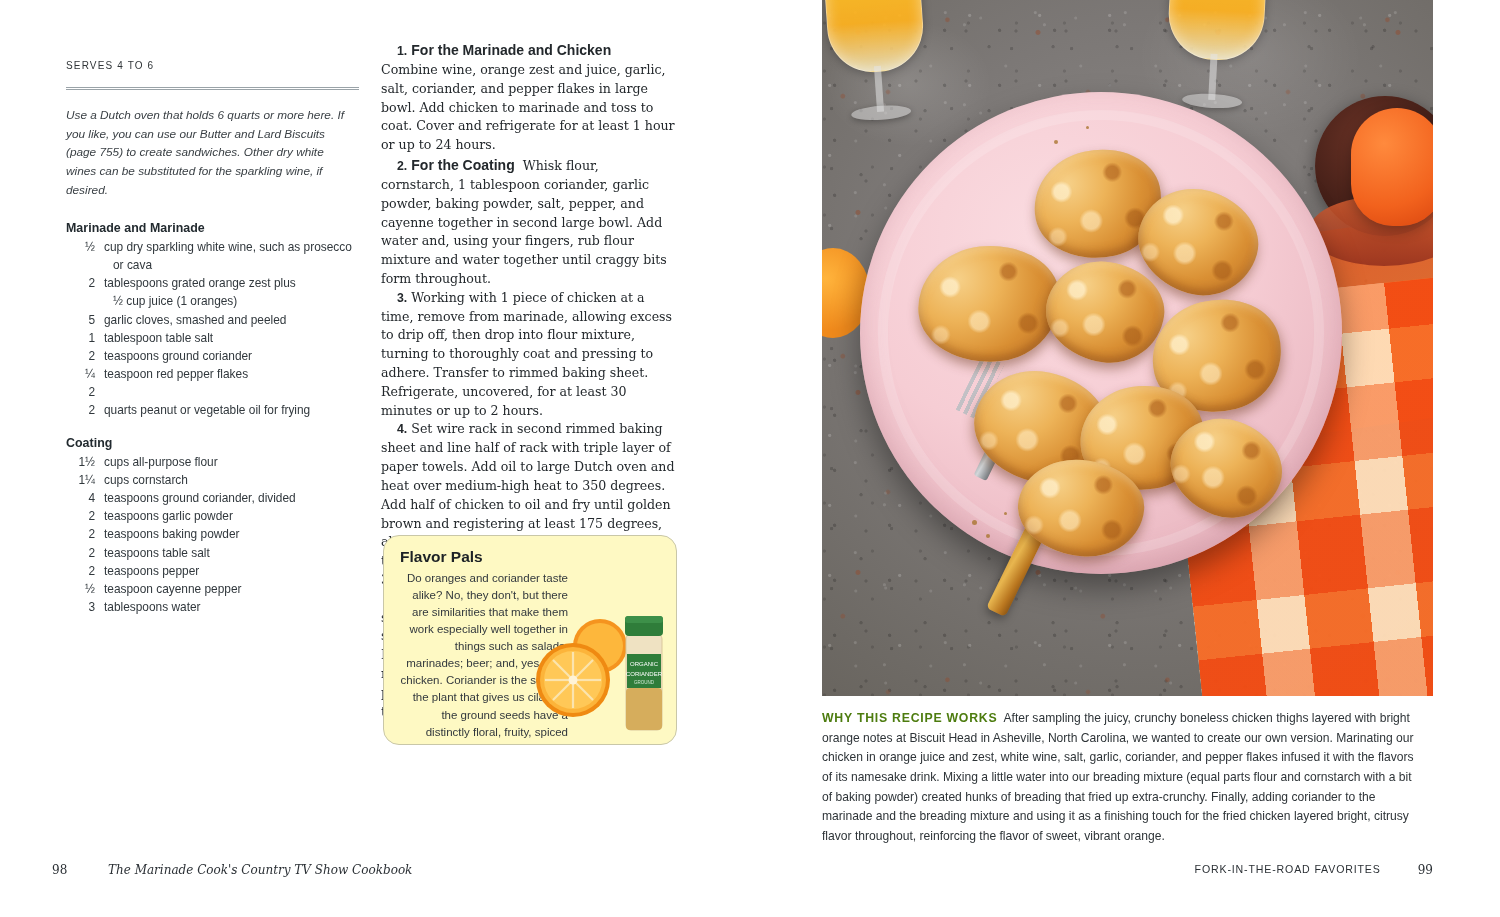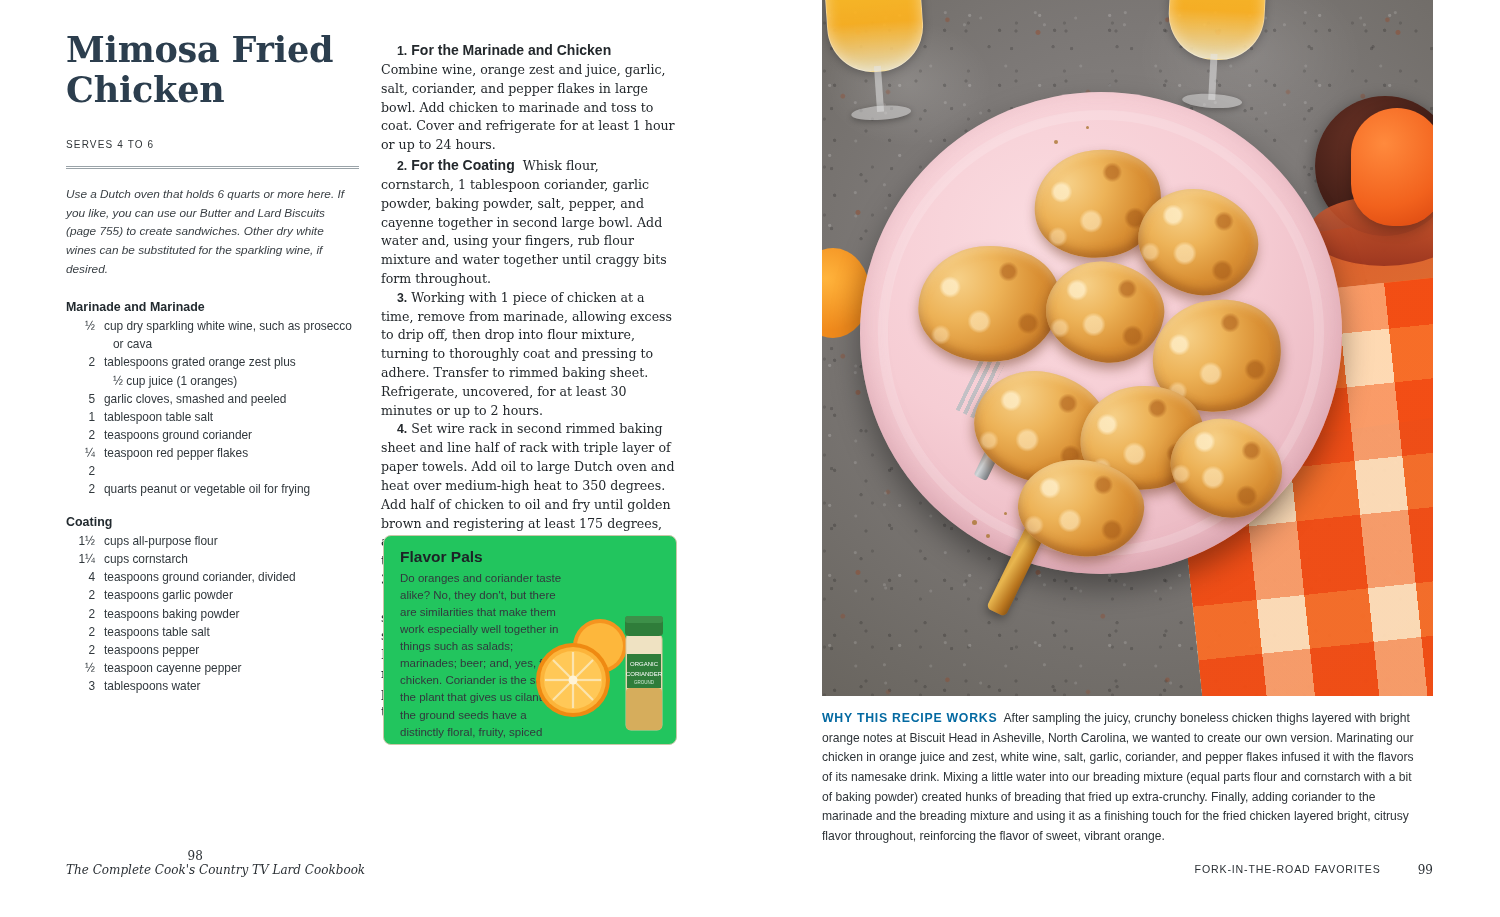--- a/index.html
+++ b/index.html
@@ -123,23 +123,24 @@
     font-weight: 700;
     font-size: 14px;
   }
 
   
   .flavor-box {
     position: absolute;
     left: 383px; top: 535px;
     width: 294px; height: 210px;
     border: 1.4px solid #c9c7a8;
-    border-radius: 8px;
-    background: #22c55e;
+    border-radius: 16px;
+    background: #fef9c3;
     overflow: hidden;
+    text-align: right;
   }
   .flavor-title {
     position: absolute;
     left: 16px; top: 12px;
     font-size: 15.5px;
     font-weight: 700;
     color: #1d2226;
   }
   .flavor-body {
     position: absolute;
@@ -149,22 +150,22 @@
     line-height: 1.485;
     color: #32383d;
   }
 
   
   .fp-art { position: absolute; right: 0; bottom: 0; width: 150px; height: 150px; }
 
   
   .footer-left {
     position: absolute;
-    left: 66px; bottom: 40px;
-    display: flex; align-items: center; flex-direction: column;
+    left: 52px; bottom: 40px;
+    display: flex; align-items: flex-start;
   }
   .footer-pg {
     font-family: "DejaVu Serif", "Liberation Serif", serif;
     font-size: 12px;
     color: #2b3035;
     width: 56px;
   }
   .footer-book {
     font-family: "DejaVu Serif", "Liberation Serif", serif;
     font-style: italic;
@@ -375,21 +376,21 @@
     position: absolute;
     left: 72px; top: 709px;
     width: 600px;
     font-size: 12.1px;
     line-height: 1.62;
     color: #2e3438;
   }
   .why-lead {
     font-weight: 700;
     letter-spacing: 0.75px;
-    color: #0369a1;
+    color: #4d7c0f;
     font-size: 12.3px;
   }
 
   .footer-right {
     position: absolute;
     right: 67px; bottom: 40px;
     display: flex; align-items: flex-start;
   }
   .footer-section {
     font-size: 10.6px;
@@ -404,21 +405,20 @@
   }
 </style>
 </head>
 <body>
 
 <div class="spread">
 
   <div class="page-left">
 
     <div class="col-ingredients">
-      <h1 class="recipe-title">Mimosa Fried Chicken</h1>
       <div class="serves">SERVES 4 TO 6</div>
       <div class="rule-double"></div>
       <div class="headnote">Use a Dutch oven that holds 6 quarts or more here. If you like, you can use our Butter and Lard Biscuits (page 755) to create sandwiches. Other dry white wines can be substituted for the sparkling wine, if desired.</div>
 
       <div class="ing-group first">
         <div class="ing-head">Marinade and Marinade</div>
 
         <div class="ing-row">
           <span class="ing-amt">½</span>
           <span class="ing-txt">cup dry sparkling white wine, such as prosecco</span>
@@ -537,21 +537,21 @@
         <text x="118" y="72" font-family="'Liberation Sans',sans-serif" font-size="6" fill="#ffffff" text-anchor="middle">ORGANIC</text>
         <text x="118" y="82" font-family="'Liberation Sans',sans-serif" font-size="6" fill="#ffffff" text-anchor="middle">CORIANDER</text>
         <text x="118" y="90" font-family="'Liberation Sans',sans-serif" font-size="4.5" fill="#cfe8d2" text-anchor="middle">GROUND</text>
         <rect x="99" y="22" width="38" height="20" rx="4" fill="#2f7d3a"></rect>
         <rect x="99" y="22" width="38" height="7" rx="3" fill="#3d9049"></rect>
       </svg>
     </div>
 
     <div class="footer-left">
       <span class="footer-pg">98</span>
-      <span class="footer-book">The Complete Cook's Country TV Lard Cookbook</span>
+      <span class="footer-book">The Marinade Cook's Country TV Show Cookbook</span>
     </div>
   </div>
 
   <div class="page-right">
 
     <div class="photo">
       <div class="concrete"></div>
       <div class="rust"></div>
 
       <div class="napkin2"></div>

